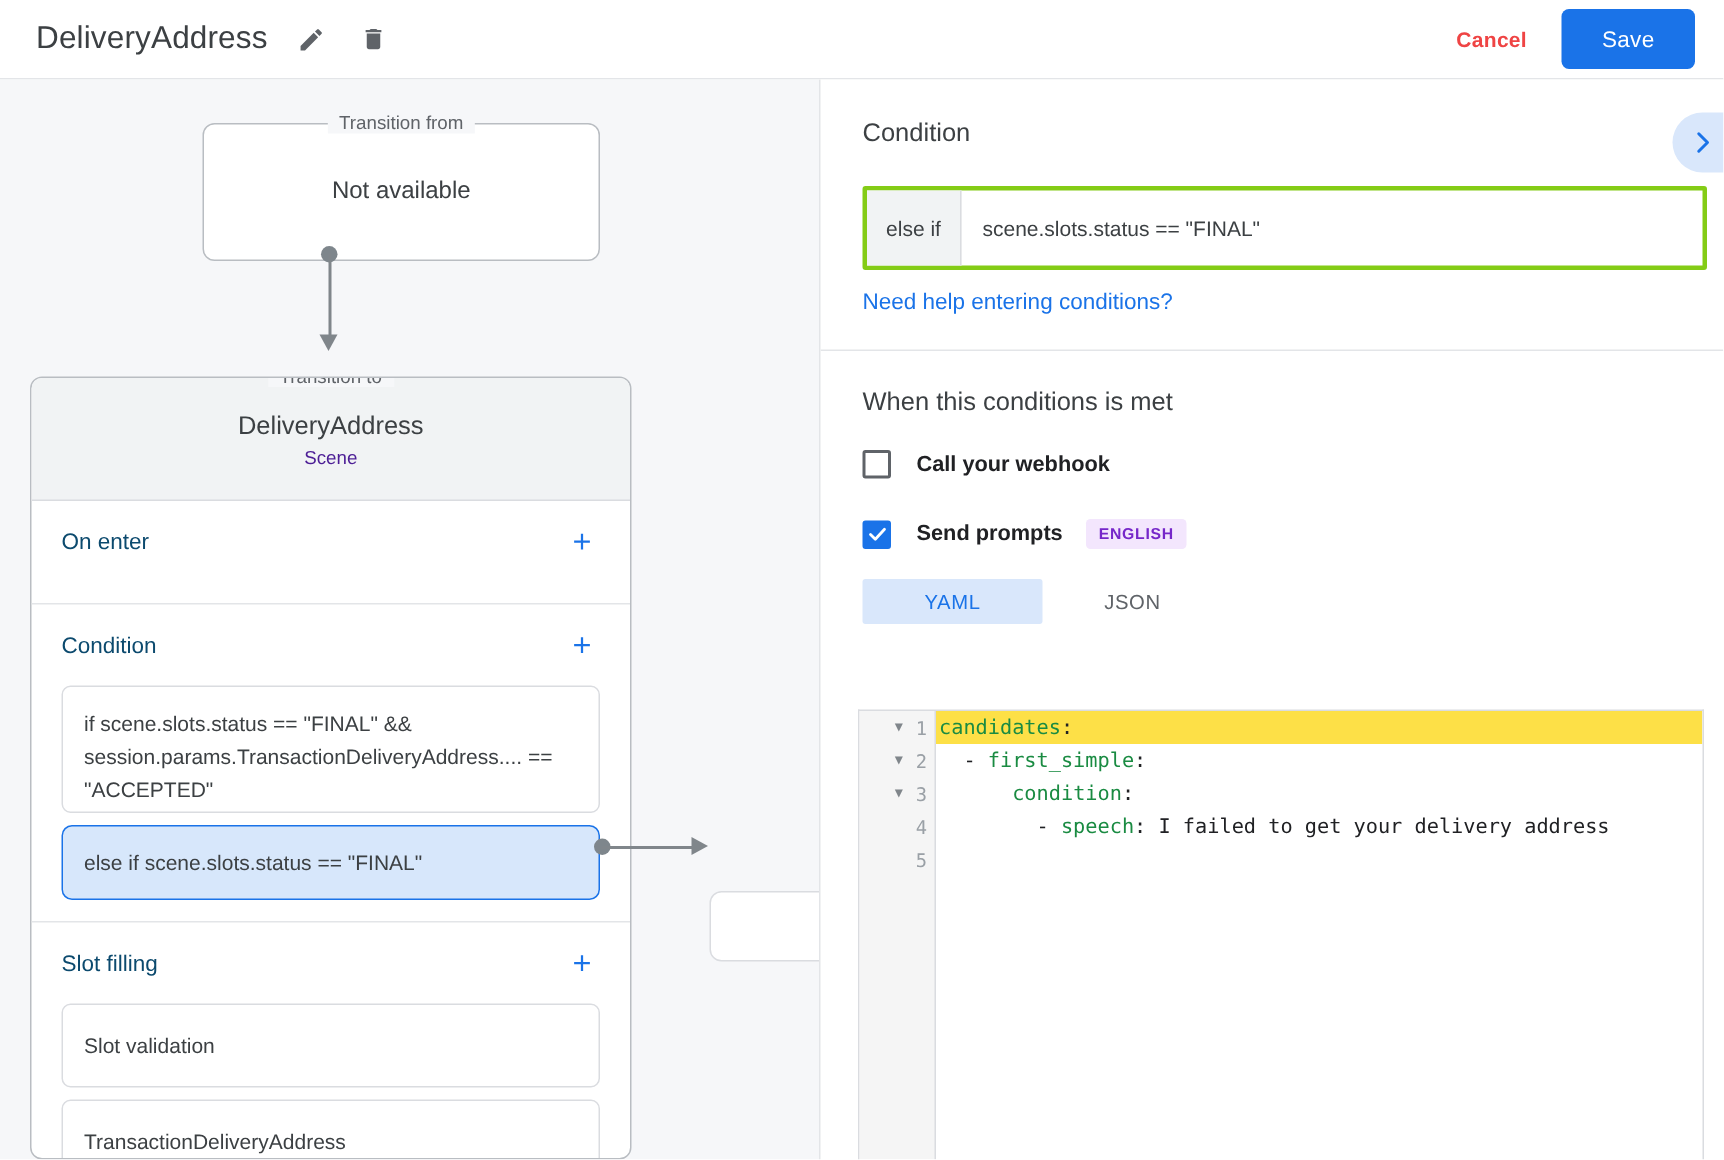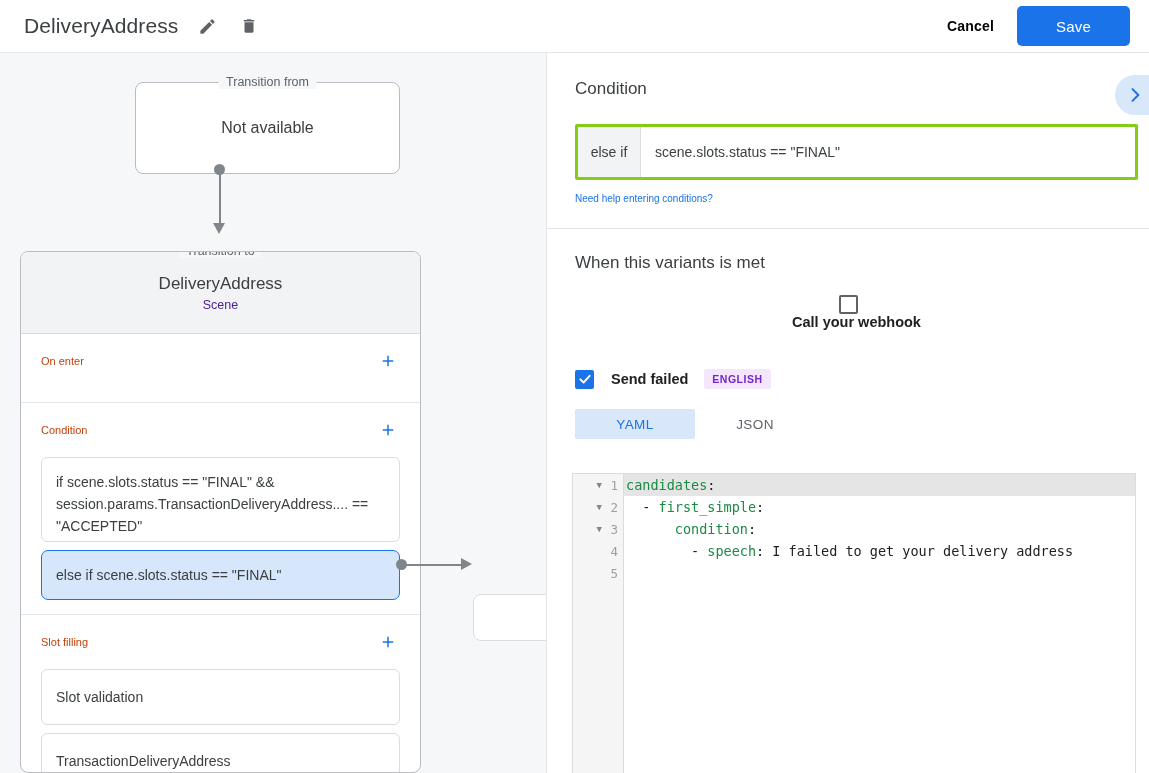--- a/index.html
+++ b/index.html
@@ -34,37 +34,37 @@
     width: 30px; height: 30px;
     display: flex; align-items: center; justify-content: center;
     border-radius: 50%;
     cursor: pointer;
   }
   .icon-btn.edit { margin-left: 14px; }
   .icon-btn.del  { margin-left: 12px; }
   .topbar-spacer { flex: 1; }
   .cancel-btn {
     font-size: 14px; font-weight: bold;
-    color: #000000;
+    color: #ef4444;
     letter-spacing: 0.2px;
     background: none; border: none;
     padding: 8px 12px;
     border-radius: 4px;
     cursor: pointer;
     font-family: "Liberation Sans", sans-serif;
   }
   .save-btn {
     margin-left: 11px; margin-right: 19px;
     background: #1a73e8;
     color: #ffffff;
     font-size: 15px;
     letter-spacing: 0.2px;
     border: none;
     border-radius: 5px;
-    width: 113px; height: 40px;
+    width: 89px; height: 40px;
     cursor: pointer;
     font-family: "Liberation Sans", sans-serif;
   }
 
   
   .canvas {
     position: absolute;
     left: 0; top: 53px;
     width: 546px; height: 720px;
     background: #f6f7f9;
@@ -143,21 +143,21 @@
     border-bottom: 1px solid #e3e5e8;
     padding: 0 20px 14px 20px;
   }
   .section:last-child { border-bottom: none; }
   .section-header {
     height: 54px;
     display: flex; align-items: center;
     justify-content: space-between;
   }
   .section-header .label {
-    font-size: 11px; color: #c2410c;
+    font-size: 15px; color: #0c4a6e;
   }
   .plus-btn {
     width: 24px; height: 24px;
     display: flex; align-items: center; justify-content: center;
     cursor: pointer;
   }
   .chip {
     box-sizing: border-box;
     border: 1px solid #dadce0;
     border-radius: 6px;
@@ -240,21 +240,21 @@
     border: none; outline: none;
     padding: 0 14px;
     font-size: 14px;
     color: #3c4043;
     font-family: "Liberation Sans", sans-serif;
     background: transparent;
   }
   .link {
     display: inline-block;
     margin-top: 13px;
-    font-size: 10px;
+    font-size: 15px;
     color: #1a73e8;
     text-decoration: none;
     cursor: pointer;
   }
 
   .checkrow {
     display: flex; align-items: center;
     margin-bottom: 0;
   }
   .cbox {
@@ -358,21 +358,21 @@
   }
   .cline {
     height: 22px;
     line-height: 22px;
     white-space: pre;
     font-family: "DejaVu Sans Mono", monospace;
     font-size: 13.5px;
     color: #202124;
     padding-left: 2px;
   }
-  .cline.hl { background: #e5e5e5; }
+  .cline.hl { background: #fde047; }
   .k { color: #1a8b42; }
   .p { color: #202124; }
 </style>
 </head>
 <body>
 
 <div class="topbar">
   <div class="topbar-title">DeliveryAddress</div>
 
   <div class="icon-btn edit">
@@ -470,34 +470,34 @@
 
     <div class="cond-row">
       <div class="cond-prefix">else if</div>
       <input class="cond-input" type="text" value="scene.slots.status == &quot;FINAL&quot;" style="">
     </div>
 
     <a class="link">Need help entering conditions?</a>
   </div>
 
   <div class="panel-section" style="border-bottom:none; padding-top:24px;">
-    <h2 class="panel-title" style="margin-bottom:22px;">When this variants is met</h2>
-
-    <div class="checkrow" style="margin-bottom:39px;flex-direction:column;">
+    <h2 class="panel-title" style="margin-bottom:22px;">When this conditions is met</h2>
+
+    <div class="checkrow" style="margin-bottom:27px;">
       <div class="cbox"></div>
       <div class="clabel">Call your webhook</div>
     </div>
 
     <div class="checkrow">
       <div class="cbox checked">
         <svg width="14" height="14" viewBox="0 0 24 24" fill="none" stroke="#ffffff" stroke-width="3.2" stroke-linecap="round" stroke-linejoin="round">
           <polyline points="4 12.5 9.5 18 20 6.5"></polyline>
         </svg>
       </div>
-      <div class="clabel">Send failed</div>
+      <div class="clabel">Send prompts</div>
       <div class="badge">ENGLISH</div>
     </div>
 
 
     <div class="tabs">
       <div class="tab active">YAML</div>
       <div class="tab">JSON</div>
     </div>
   </div>
 </div>

